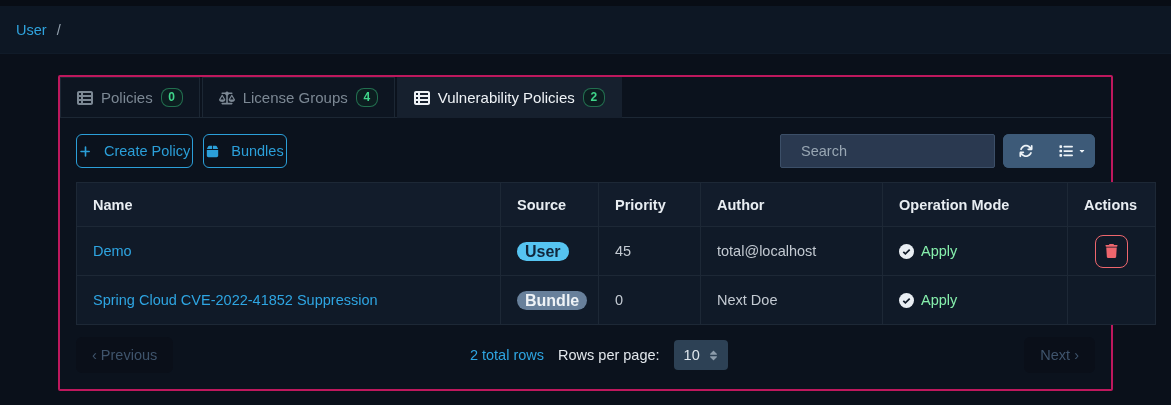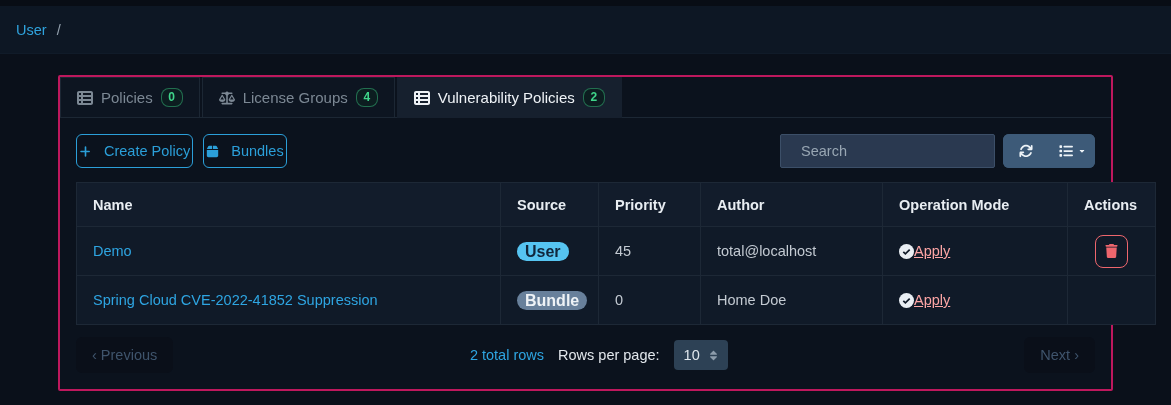--- a/index.html
+++ b/index.html
@@ -99,21 +99,21 @@
   .policy-table tbody td { height:49px; background:#101a28; color:#c3cad2; }
   .col-name{width:424px} .col-source{width:98px} .col-priority{width:102px}
   .col-author{width:182px} .col-opmode{width:185px} .col-actions{width:88px}
   .name-link { color:#2ea5e2; text-decoration:none; cursor:pointer; }
   .pill {
     display:inline-block; font-size:16px; font-weight:bold;
     border-radius:10px; padding:3px 8px; line-height:13px;
   }
   .pill-user { background:#56c4f1; color:#11263b; }
   .pill-bundle { background:#68809b; color:#eef2f6; }
-  .opmode { display:flex; align-items:center; color:#fca5a5;text-decoration:underline; }
+  .opmode { display:flex; align-items:center; gap:7px; color:#86efac; }
   .opmode .cicon { display:inline-flex; width:15px; height:15px; }
   .opmode .cicon svg { width:100%; height:100%; }
   .actions-cell { text-align:center; }
   .delete-btn {
     width:33px; height:33px; background:transparent;
     border:1px solid #ee666d; border-radius:8px;
     color:#ee666d; cursor:pointer;
     display:inline-flex; align-items:center; justify-content:center;
   }
   .delete-btn svg { width:13px; height:14px; }
@@ -265,21 +265,21 @@
                     <path fill="currentColor" d="M135.2 17.7L128 32H32C14.3 32 0 46.3 0 64S14.3 96 32 96H416c17.7 0 32-14.3 32-32s-14.3-32-32-32H320l-7.2-14.3C307.4 6.8 296.3 0 284.2 0H163.8c-12.1 0-23.2 6.8-28.6 17.7zM416 128H32L53.2 467c1.6 25.3 22.6 45 47.9 45H346.9c25.3 0 46.3-19.7 47.9-45L416 128z"></path>
                   </svg>
               </span>
             </button>
           </td>
         </tr>
         <tr>
           <td><span class="name-link">Spring Cloud CVE-2022-41852 Suppression</span></td>
           <td><span class="pill pill-bundle">Bundle</span></td>
           <td><span>0</span></td>
-          <td><span>Home Doe</span></td>
+          <td><span>Next Doe</span></td>
           <td>
             <span class="opmode">
               <span class="cicon">
                 <svg viewBox="0 0 16 16">
                     <circle cx="8" cy="8" r="8" fill="#e9eef3"></circle>
                     <path d="M4.6 8.3l2.2 2.2 4.6-4.6" stroke="#101a28" stroke-width="1.8" fill="none"></path>
                   </svg>
               </span>
               <span>Apply</span>
             </span>

